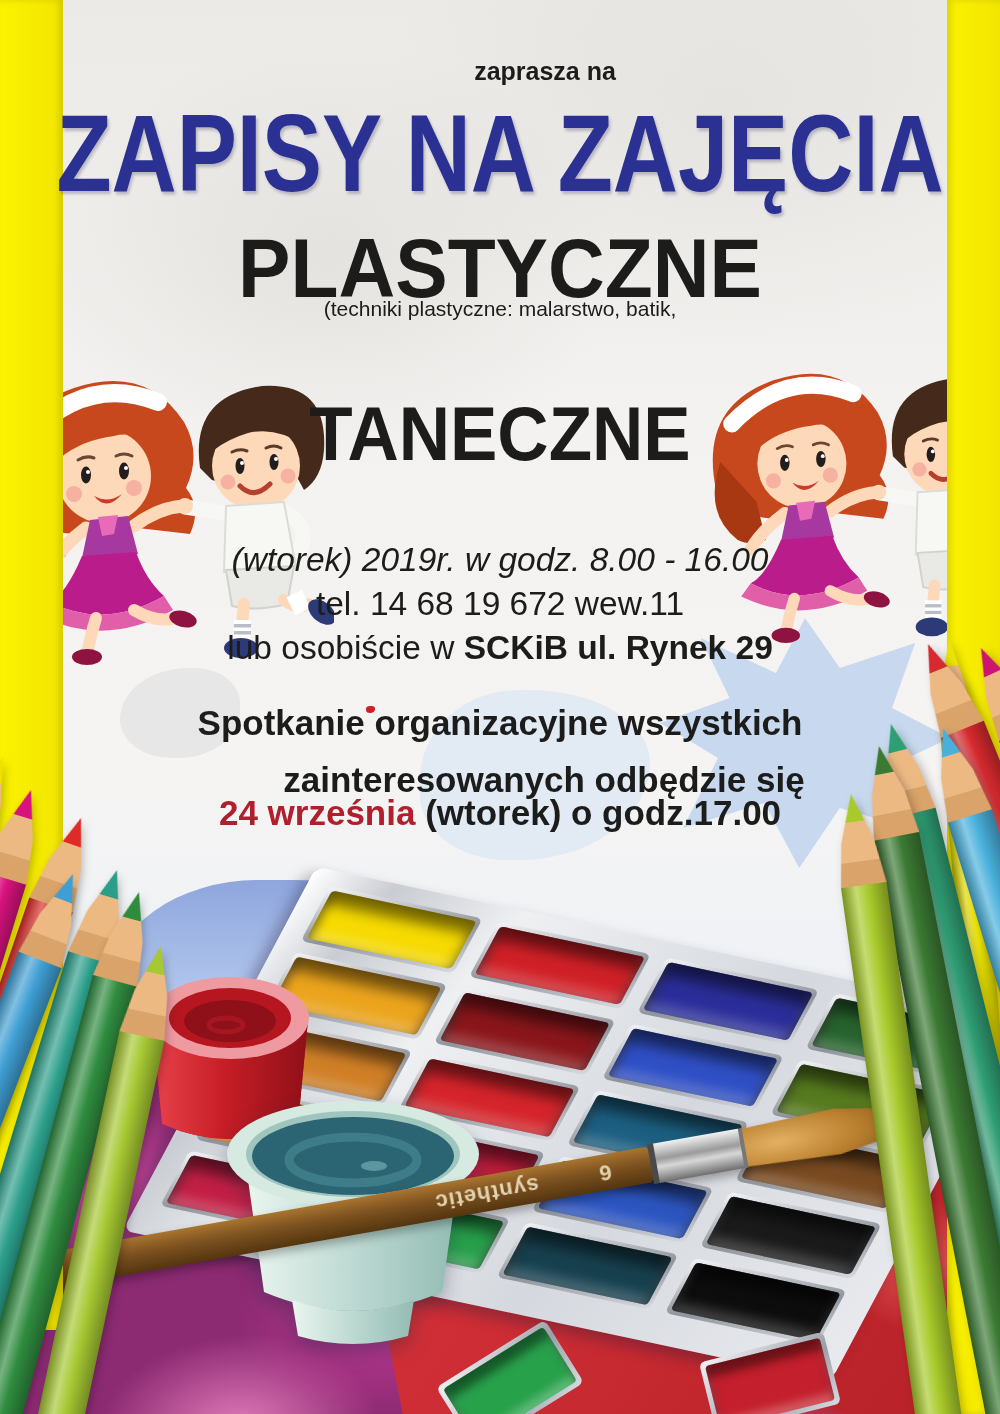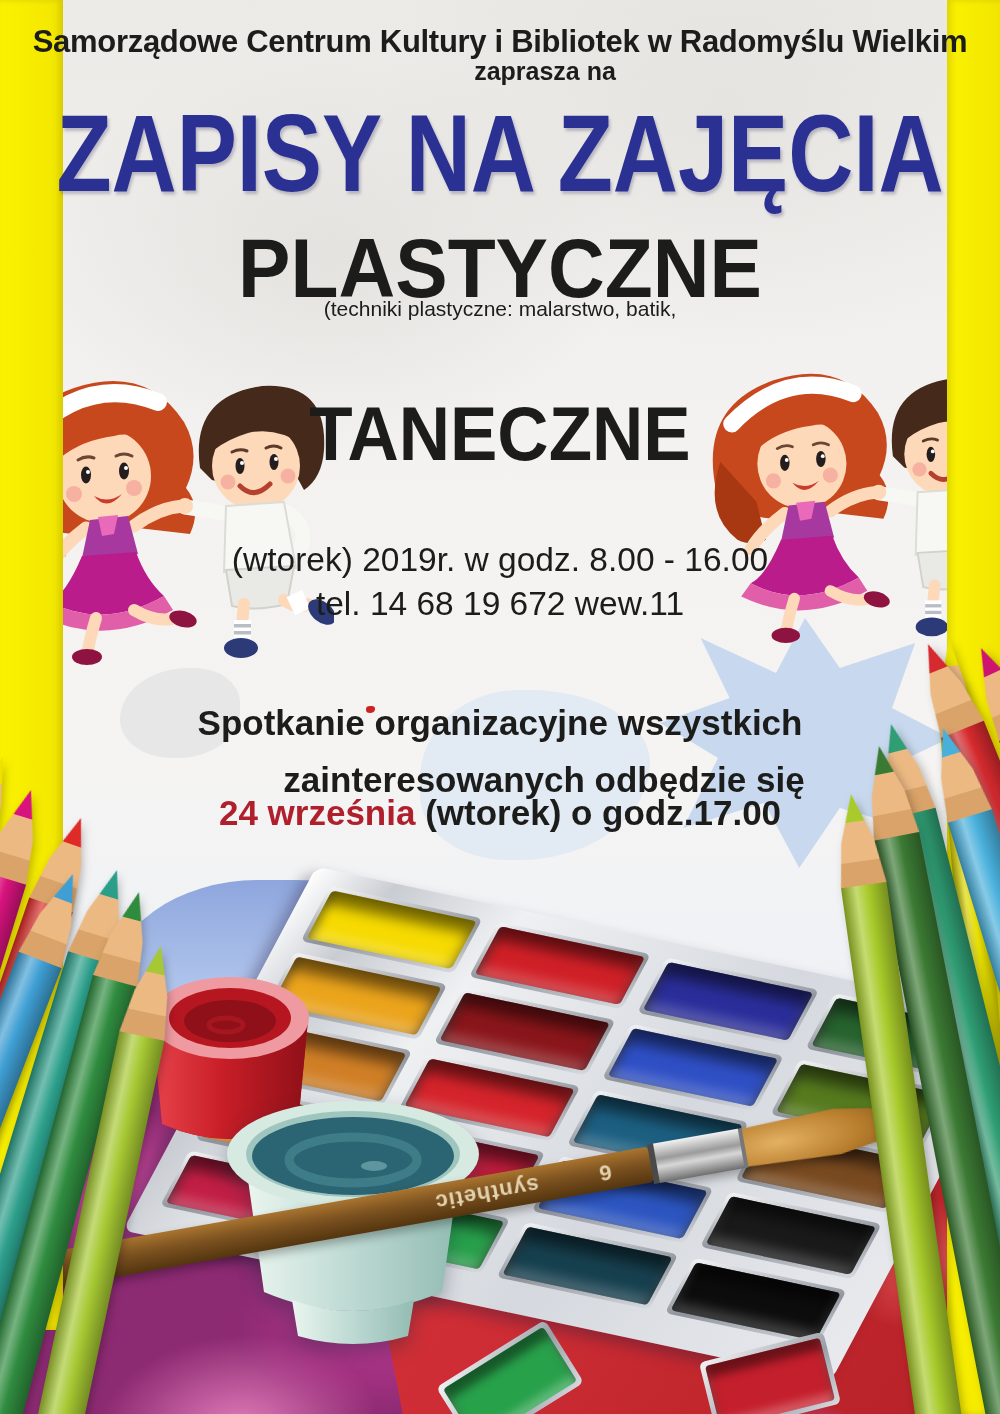--- a/index.html
+++ b/index.html
@@ -97,21 +97,21 @@
   .txt{position:absolute;left:0;width:1000px;text-align:center;color:#1c1c1b;z-index:60;white-space:nowrap;}
   .t-org{top:24px;font-size:31px;font-weight:bold;letter-spacing:-.3px;}
   .t-invite{top:57px;font-size:25px;font-weight:bold;margin-left:45px;}
   .t-headline{top:99px;font-size:97px;font-weight:bold;color:#2b3193;line-height:1;
     transform:scale(.93,1.12);transform-origin:50% 0;text-shadow:2px 3px 3px rgba(30,30,80,.25);}
   .t-plast{top:220px;font-size:81px;font-weight:bold;transform:scale(.97,1.04);transform-origin:50% 0;}
   .t-sub1{top:297px;font-size:21px;}
   .t-sub2{top:333px;font-size:31px;}
   .t-tane{top:390px;font-size:71px;font-weight:bold;transform:scaleY(1.08);transform-origin:50% 0;}
   .t-info{font-size:33.5px;}
-  .t-i1{top:497px;} .t-i2{top:541px;} .t-i3{top:585px;} .t-i4{top:629px;}
+  .t-i1{top:497px;} .t-i2{top:541px;font-style:italic;} .t-i3{top:585px;} .t-i4{top:629px;}
   .t-meet{font-size:35px;font-weight:bold;}
   .t-m1{top:703px;} .t-m2{top:760px;padding-left:44px;} .t-m3{top:793px;} .t-m4{top:838px;} .t-m5{top:883px;}
   .red{color:#b01f2c;font-weight:bold;}
   .bold{font-weight:bold;}
 </style>
 </head>
 <body>
 
 <div class="poster">
 
@@ -365,27 +365,27 @@
     </g>
     </defs>
   </svg>
   <svg class="dancers dancers-left" viewBox="0 0 348 310">
       <use href="#dancers-pair"></use>
     </svg>
   <svg class="dancers dancers-right" viewBox="0 0 348 310">
       <use href="#dancers-pair"></use>
     </svg>
 
-  <div class="txt t-org">Samorządowe Centrum Kultury i Bibliotek w Radomyślu Wielkim</div>
   <div class="txt t-invite">zaprasza na</div>
   <div class="txt t-headline">ZAPISY NA ZAJĘCIA</div>
   <div class="txt t-plast">PLASTYCZNE</div>
   <div class="txt t-sub1">(techniki plastyczne: malarstwo, batik,</div>
   <div class="txt t-tane">TANECZNE</div>
 
   <div class="txt t-info t-i2">(wtorek) 2019r. w godz. 8.00 - 16.00</div>
   <div class="txt t-info t-i3">tel. 14 68 19 672 wew.11</div>
+  <div class="txt t-info t-i4"><span>lub osobiście w </span><span class="bold">SCKiB ul. Rynek 29</span></div>
 
   <div class="txt t-meet t-m1">Spotkanie organizacyjne wszystkich</div>
   <div class="txt t-meet t-m2">zainteresowanych odbędzie się</div>
   <div class="txt t-meet t-m3"><span class="red">24 września</span><span> (wtorek) o godz.17.00</span></div>
 
 </div>
 
 </body></html>

